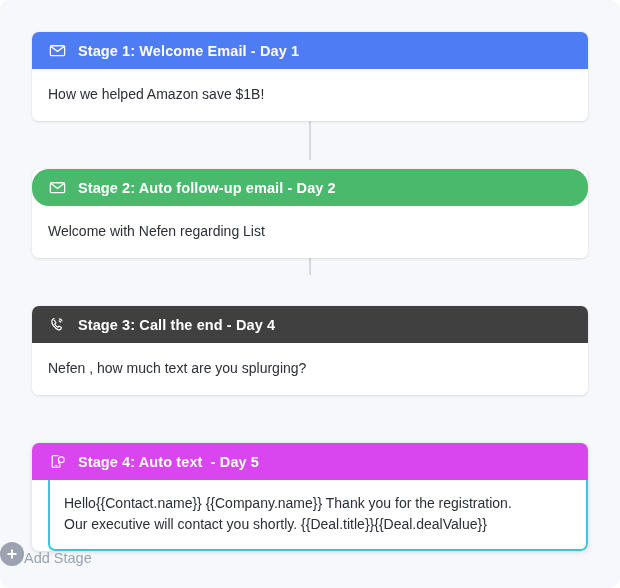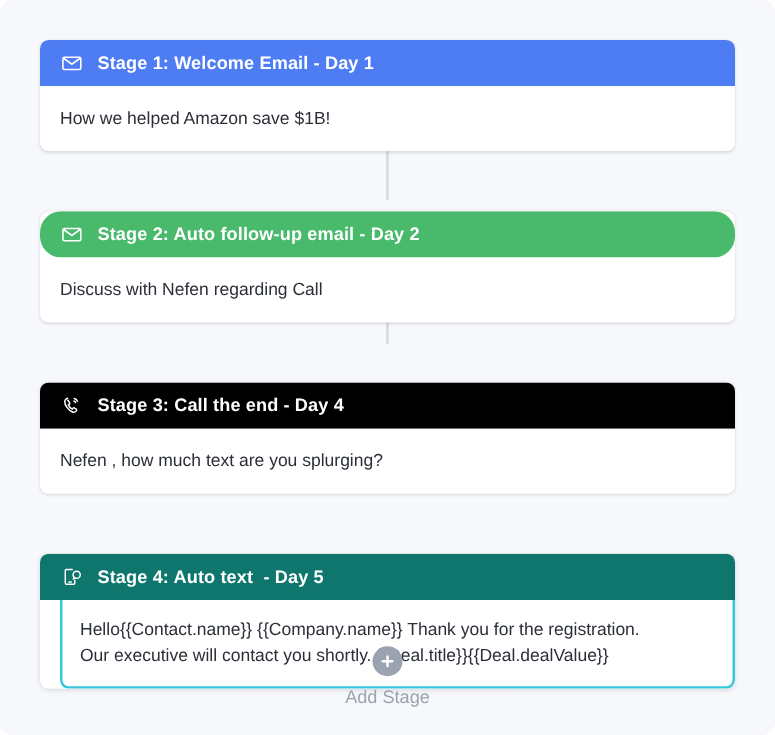--- a/index.html
+++ b/index.html
@@ -105,21 +105,21 @@
     white-space: pre-line;
   }
 
   
   .add-stage {
     position: absolute;
     left: 0;
     right: 0;
     bottom: 22px;
     display: flex;
-    flex-direction: column;
+    flex-direction: row;
     align-items: center;
     z-index: 1;
   }
   .add-stage-button {
     width: 24px;
     height: 24px;
     border-radius: 50%;
     background: #9aa3af;
     display: flex;
     align-items: center;
@@ -164,42 +164,42 @@
       <div class="stage-header" style="background:#49b96b;border-radius:17px;">
         <span class="stage-icon">
           <svg width="17" height="17" viewBox="0 0 20 20" fill="none" stroke="#ffffff" stroke-width="1.5">
             <rect x="1.6" y="4.4" width="16.8" height="11.6" rx="1.4"></rect>
             <path d="M2.2 5.4 L10 11 L17.8 5.4"></path>
           </svg>
         </span>
         <span class="stage-title">Stage 2: Auto follow-up email - Day 2</span>
       </div>
       <div class="stage-body">
-        <div class="stage-text">Discuss with Nefen regarding Call</div>
+        <div class="stage-text">Welcome with Nefen regarding List</div>
       </div>
     </div>
 
     <div class="stage-card">
-      <div class="stage-header" style="background:#000000;">
+      <div class="stage-header" style="background:#404040;">
         <span class="stage-icon">
           <svg width="17" height="17" viewBox="0 0 20 20" fill="none" stroke="#ffffff" stroke-width="1.4" stroke-linecap="round">
             <path d="M6.0 3.1 C5.2 3.1 3.4 4.6 3.3 6.1 C3.1 9.4 6.6 14.4 10.6 16.0 C12.2 16.6 14.0 15.6 14.5 14.4 C14.7 13.9 14.5 13.6 14.1 13.3 L12.2 12.1 C11.8 11.9 11.4 12.0 11.1 12.4 L10.4 13.3 C8.9 12.6 7.3 10.9 6.7 9.3 L7.7 8.7 C8.1 8.4 8.2 8.0 8.0 7.6 L6.8 5.6 C6.6 5.2 6.4 5.0 6.0 5.0"></path>
             <path d="M12.2 3.3 C13.6 3.5 14.8 4.5 15.2 5.8"></path>
             <path d="M11.9 5.7 C12.7 5.9 13.3 6.4 13.5 7.2"></path>
           </svg>
         </span>
         <span class="stage-title">Stage 3: Call the end - Day 4</span>
       </div>
       <div class="stage-body">
         <div class="stage-text">Nefen , how much text are you splurging?</div>
       </div>
     </div>
 
     <div class="stage-card is-active">
-      <div class="stage-header" style="background:#0f766e;">
+      <div class="stage-header" style="background:#d946ef;">
         <span class="stage-icon">
           <svg width="17" height="17" viewBox="0 0 20 20" fill="none" stroke="#ffffff" stroke-width="1.4" stroke-linecap="round" stroke-linejoin="round">
             <path d="M10.4 3.0 H5.0 C4.3 3.0 3.8 3.5 3.8 4.2 V15.8 C3.8 16.5 4.3 17.0 5.0 17.0 H11.6 C12.3 17.0 12.8 16.5 12.8 15.8 V13.4"></path>
             <circle cx="14.5" cy="8.0" r="3.4"></circle>
             <path d="M12.3 10.4 L11.3 12.1 L13.3 11.4"></path>
             <path d="M7.2 14.9 H9.4"></path>
           </svg>
         </span>
         <span class="stage-title">Stage 4: Auto text  - Day 5</span>
       </div>

